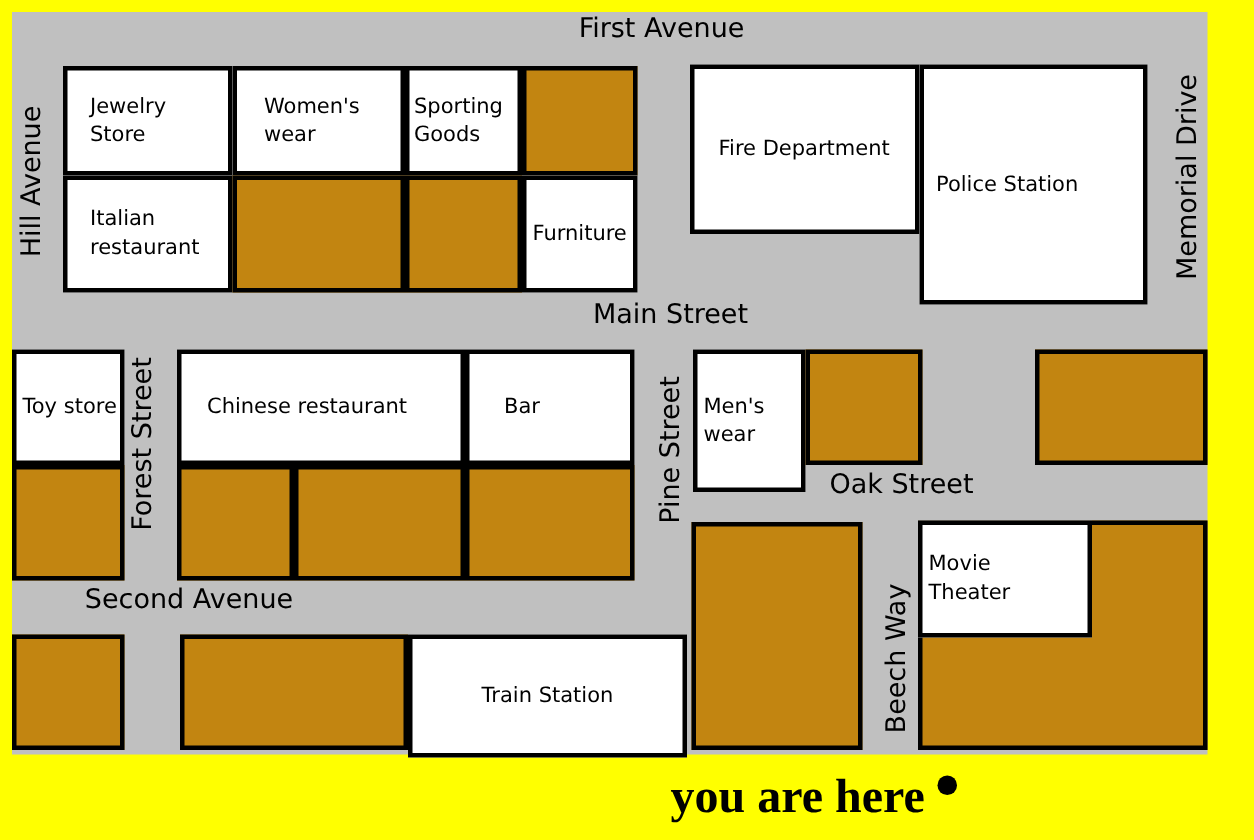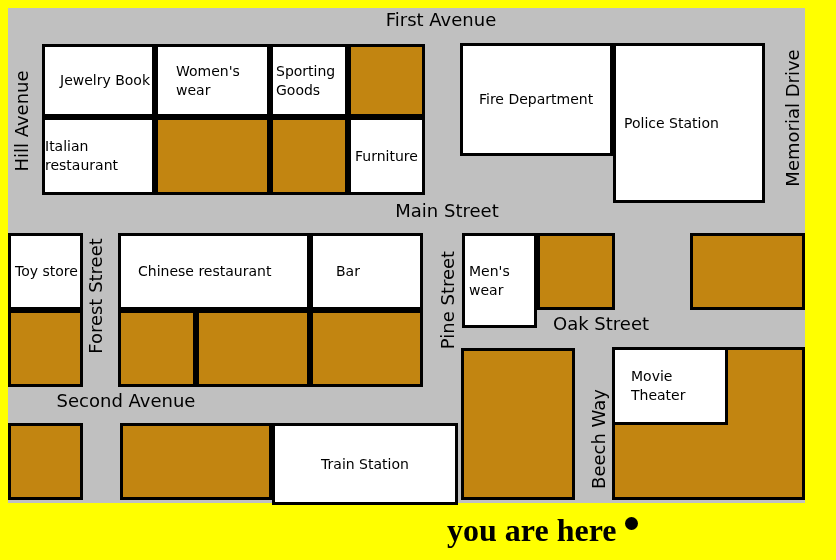--- a/index.html
+++ b/index.html
@@ -46,31 +46,31 @@
     margin-left:9px; margin-bottom:11px; vertical-align:baseline;
   }
 </style>
 </head>
 <body>
 
 <div class="page">
   <div class="map">
 
     <div class="b white" style="left:34px;top:36px;width:113px;height:73px;padding-left:15px">
-      <span>Jewelry Book</span>
+      <span>Jewelry Store</span>
     </div>
     <div class="b white" style="left:147px;top:36px;width:115px;height:73px;padding-left:18px">
       <span>Women's wear</span>
     </div>
     <div class="b white" style="left:262px;top:36px;width:78px;height:73px;padding-left:3px">
       <span>Sporting Goods</span>
     </div>
     <div class="b orange" style="left:340px;top:36px;width:77px;height:73px"></div>
 
-    <div class="b white" style="left:34px;top:109px;width:113px;height:78px;">
+    <div class="b white" style="left:34px;top:109px;width:113px;height:78px;padding-left:15px">
       <span>Italian restaurant</span>
     </div>
     <div class="b orange" style="left:147px;top:109px;width:115px;height:78px"></div>
     <div class="b orange" style="left:262px;top:109px;width:78px;height:78px"></div>
     <div class="b white" style="left:340px;top:109px;width:77px;height:78px;padding-left:4px">
       <span>Furniture</span>
     </div>
 
     <div class="b white" style="left:452px;top:35px;width:153px;height:113px;padding-left:16px">
       <span>Fire Department</span>
@@ -101,21 +101,21 @@
     <div class="b orange" style="left:682px;top:225px;width:115px;height:77px"></div>
 
     <div class="b orange" style="left:0px;top:415px;width:75px;height:77px"></div>
     <div class="b orange" style="left:112px;top:415px;width:152px;height:77px"></div>
     <div class="b white" style="left:264px;top:415px;width:186px;height:82px;justify-content:center;text-align:center">
       <span>Train Station</span>
     </div>
 
     <div class="b orange" style="left:453px;top:340px;width:114px;height:152px"></div>
     <div class="b orange" style="left:604px;top:339px;width:193px;height:153px"></div>
-    <div class="b white" style="left:604px;top:339px;width:116px;height:78px;padding-left:16px;padding-right:12px">
+    <div class="b white" style="left:604px;top:339px;width:116px;height:78px;padding-left:4px;padding-right:12px">
       <span>Movie Theater</span>
     </div>
 
     <div class="hlabel" style="left:433px;top:11px">First Avenue</div>
     <div class="hlabel" style="left:439px;top:202px">Main Street</div>
     <div class="hlabel" style="left:593px;top:315px">Oak Street</div>
     <div class="hlabel" style="left:118px;top:392px">Second Avenue</div>
 
     <div class="vlabel" style="left:13px;top:113px">Hill Avenue</div>
     <div class="vlabel" style="left:784px;top:110px">Memorial Drive</div>

